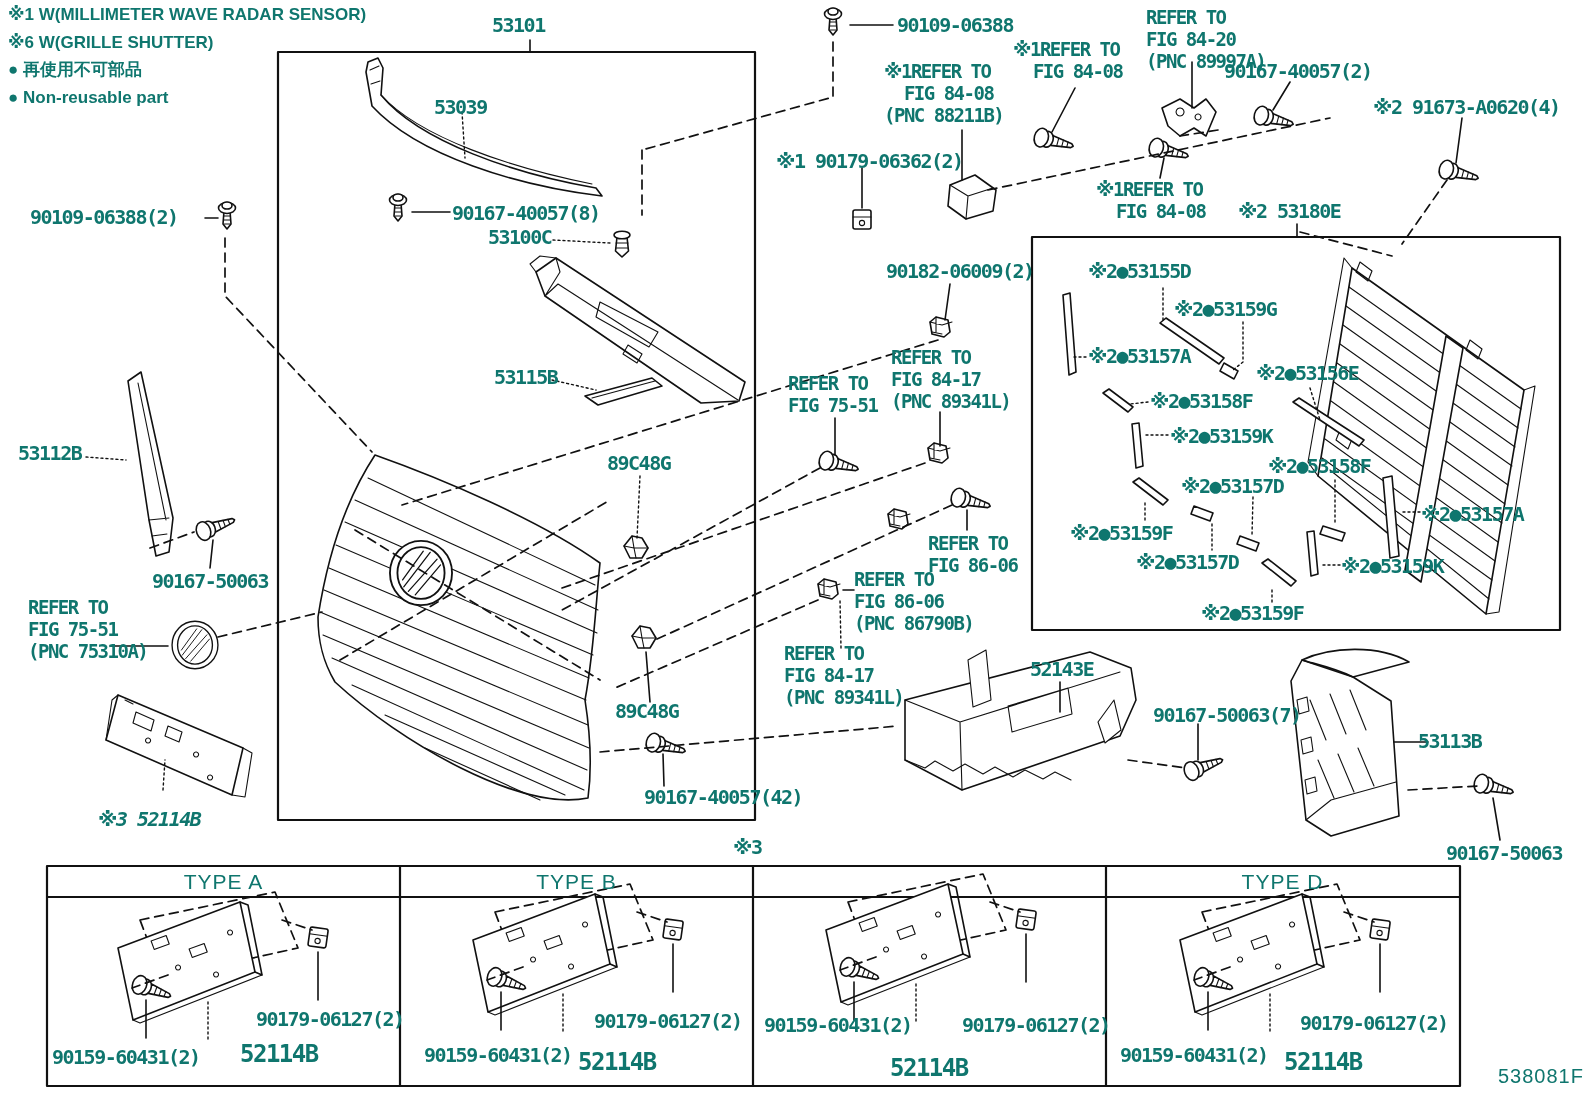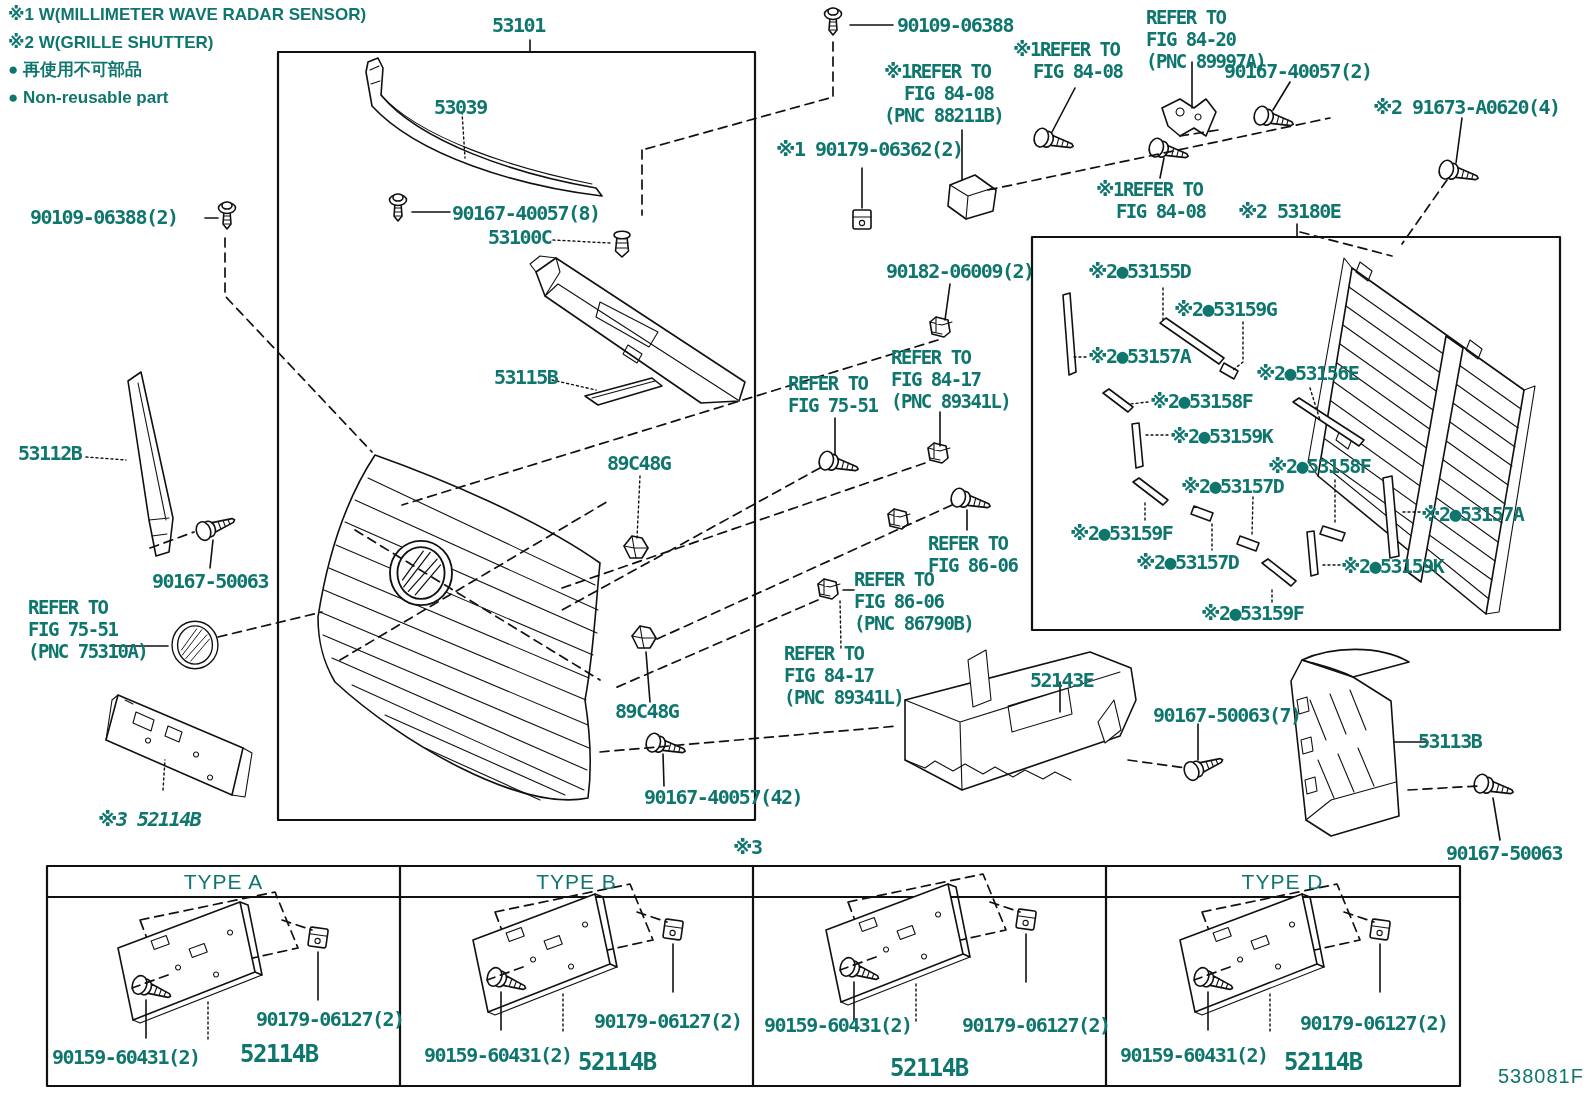--- a/index.html
+++ b/index.html
@@ -215,21 +215,21 @@
     <g>
         <use href="#cellplate" transform="translate(748,-18)"></use>
       </g>
     <g>
         <use href="#cellplate" transform="translate(1102,-8)"></use>
       </g>
   </svg>
 
   <div class="legend">
     <div class="note">※1 W(MILLIMETER WAVE RADAR SENSOR)</div>
-    <div class="note">※2 W(GRILLE SHUTTER)</div>
+    <div class="note">※6 W(GRILLE SHUTTER)</div>
     <div class="note jp">● 再使用不可部品</div>
     <div class="note">● Non-reusable part</div>
   </div>
 
   <div class="thead hdr" style="left:47px">TYPE A</div>
   <div class="thead hdr" style="left:400px">TYPE B</div>
   <div class="thead hdr" style="left:1106px">TYPE D</div>
 
   <div class="ann code" style="left:1498px;top:1066px">538081F</div>
 
@@ -240,21 +240,21 @@
 FIG 84-20
 (PNC 89997A)</div>
       <div class="ann ref" style="left: 1013px; top: 38px;">※1REFER TO
   FIG 84-08</div>
       <div class="ann pn" style="left: 1224px; top: 60px;">90167-40057(2)</div>
       <div class="ann ref" style="left: 884px; top: 60px;">※1REFER TO
   FIG 84-08
 (PNC 88211B)</div>
       <div class="ann pn" style="left: 1373px; top: 96px;">※2 91673-A0620(4)</div>
       <div class="ann pn" style="left: 434px; top: 88px; margin-top: 8px;">53039</div>
-      <div class="ann pn" style="left: 776px; top: 138px;">※1 90179-06362(2)</div>
+      <div class="ann pn" style="left: 776px; top: 150px;">※1 90179-06362(2)</div>
       <div class="ann pn" style="left: 30px; top: 206px;">90109-06388(2)</div>
       <div class="ann pn" style="left: 452px; top: 202px;">90167-40057(8)</div>
       <div class="ann pn" style="left: 488px; top: 226px;">53100C</div>
       <div class="ann ref" style="left: 1096px; top: 178px;">※1REFER TO
   FIG 84-08</div>
       <div class="ann pn" style="left: 1238px; top: 200px;">※2 53180E</div>
       <div class="ann pn" style="left: 886px; top: 260px;">90182-06009(2)</div>
       <div class="ann pn" style="left: 494px; top: 366px;">53115B</div>
       <div class="ann ref" style="left: 788px; top: 372px;">REFER TO
 FIG 75-51</div>
@@ -269,21 +269,21 @@
 (PNC 75310A)</div>
       <div class="ann ref" style="left: 928px; top: 532px;">REFER TO
 FIG 86-06</div>
       <div class="ann ref" style="left: 854px; top: 568px;">REFER TO
 FIG 86-06
 (PNC 86790B)</div>
       <div class="ann ref" style="left: 784px; top: 642px;">REFER TO
 FIG 84-17
 (PNC 89341L)</div>
       <div class="ann pn" style="left: 615px; top: 700px;">89C48G</div>
-      <div class="ann pn" style="left: 1030px; top: 658px; margin-top: 11px;">52143E</div>
+      <div class="ann pn" style="left: 1030px; top: 658px;">52143E</div>
       <div class="ann pn" style="left: 1153px; top: 704px;">90167-50063(7)</div>
       <div class="ann pn" style="left: 1418px; top: 730px;">53113B</div>
       <div class="ann pn" style="left: 644px; top: 786px;">90167-40057(42)</div>
       <div class="ann pn" style="left: 98px; top: 808px; font-style: italic;">※3 52114B</div>
       <div class="ann pn" style="left: 733px; top: 836px;">※3</div>
       <div class="ann pn" style="left: 1446px; top: 842px;">90167-50063</div>
       <div class="ann pn" style="left: 1088px; top: 260px;">※2●53155D</div>
       <div class="ann pn" style="left: 1174px; top: 298px;">※2●53159G</div>
       <div class="ann pn" style="left: 1088px; top: 345px;">※2●53157A</div>
       <div class="ann pn" style="left: 1256px; top: 362px;">※2●53156E</div>

